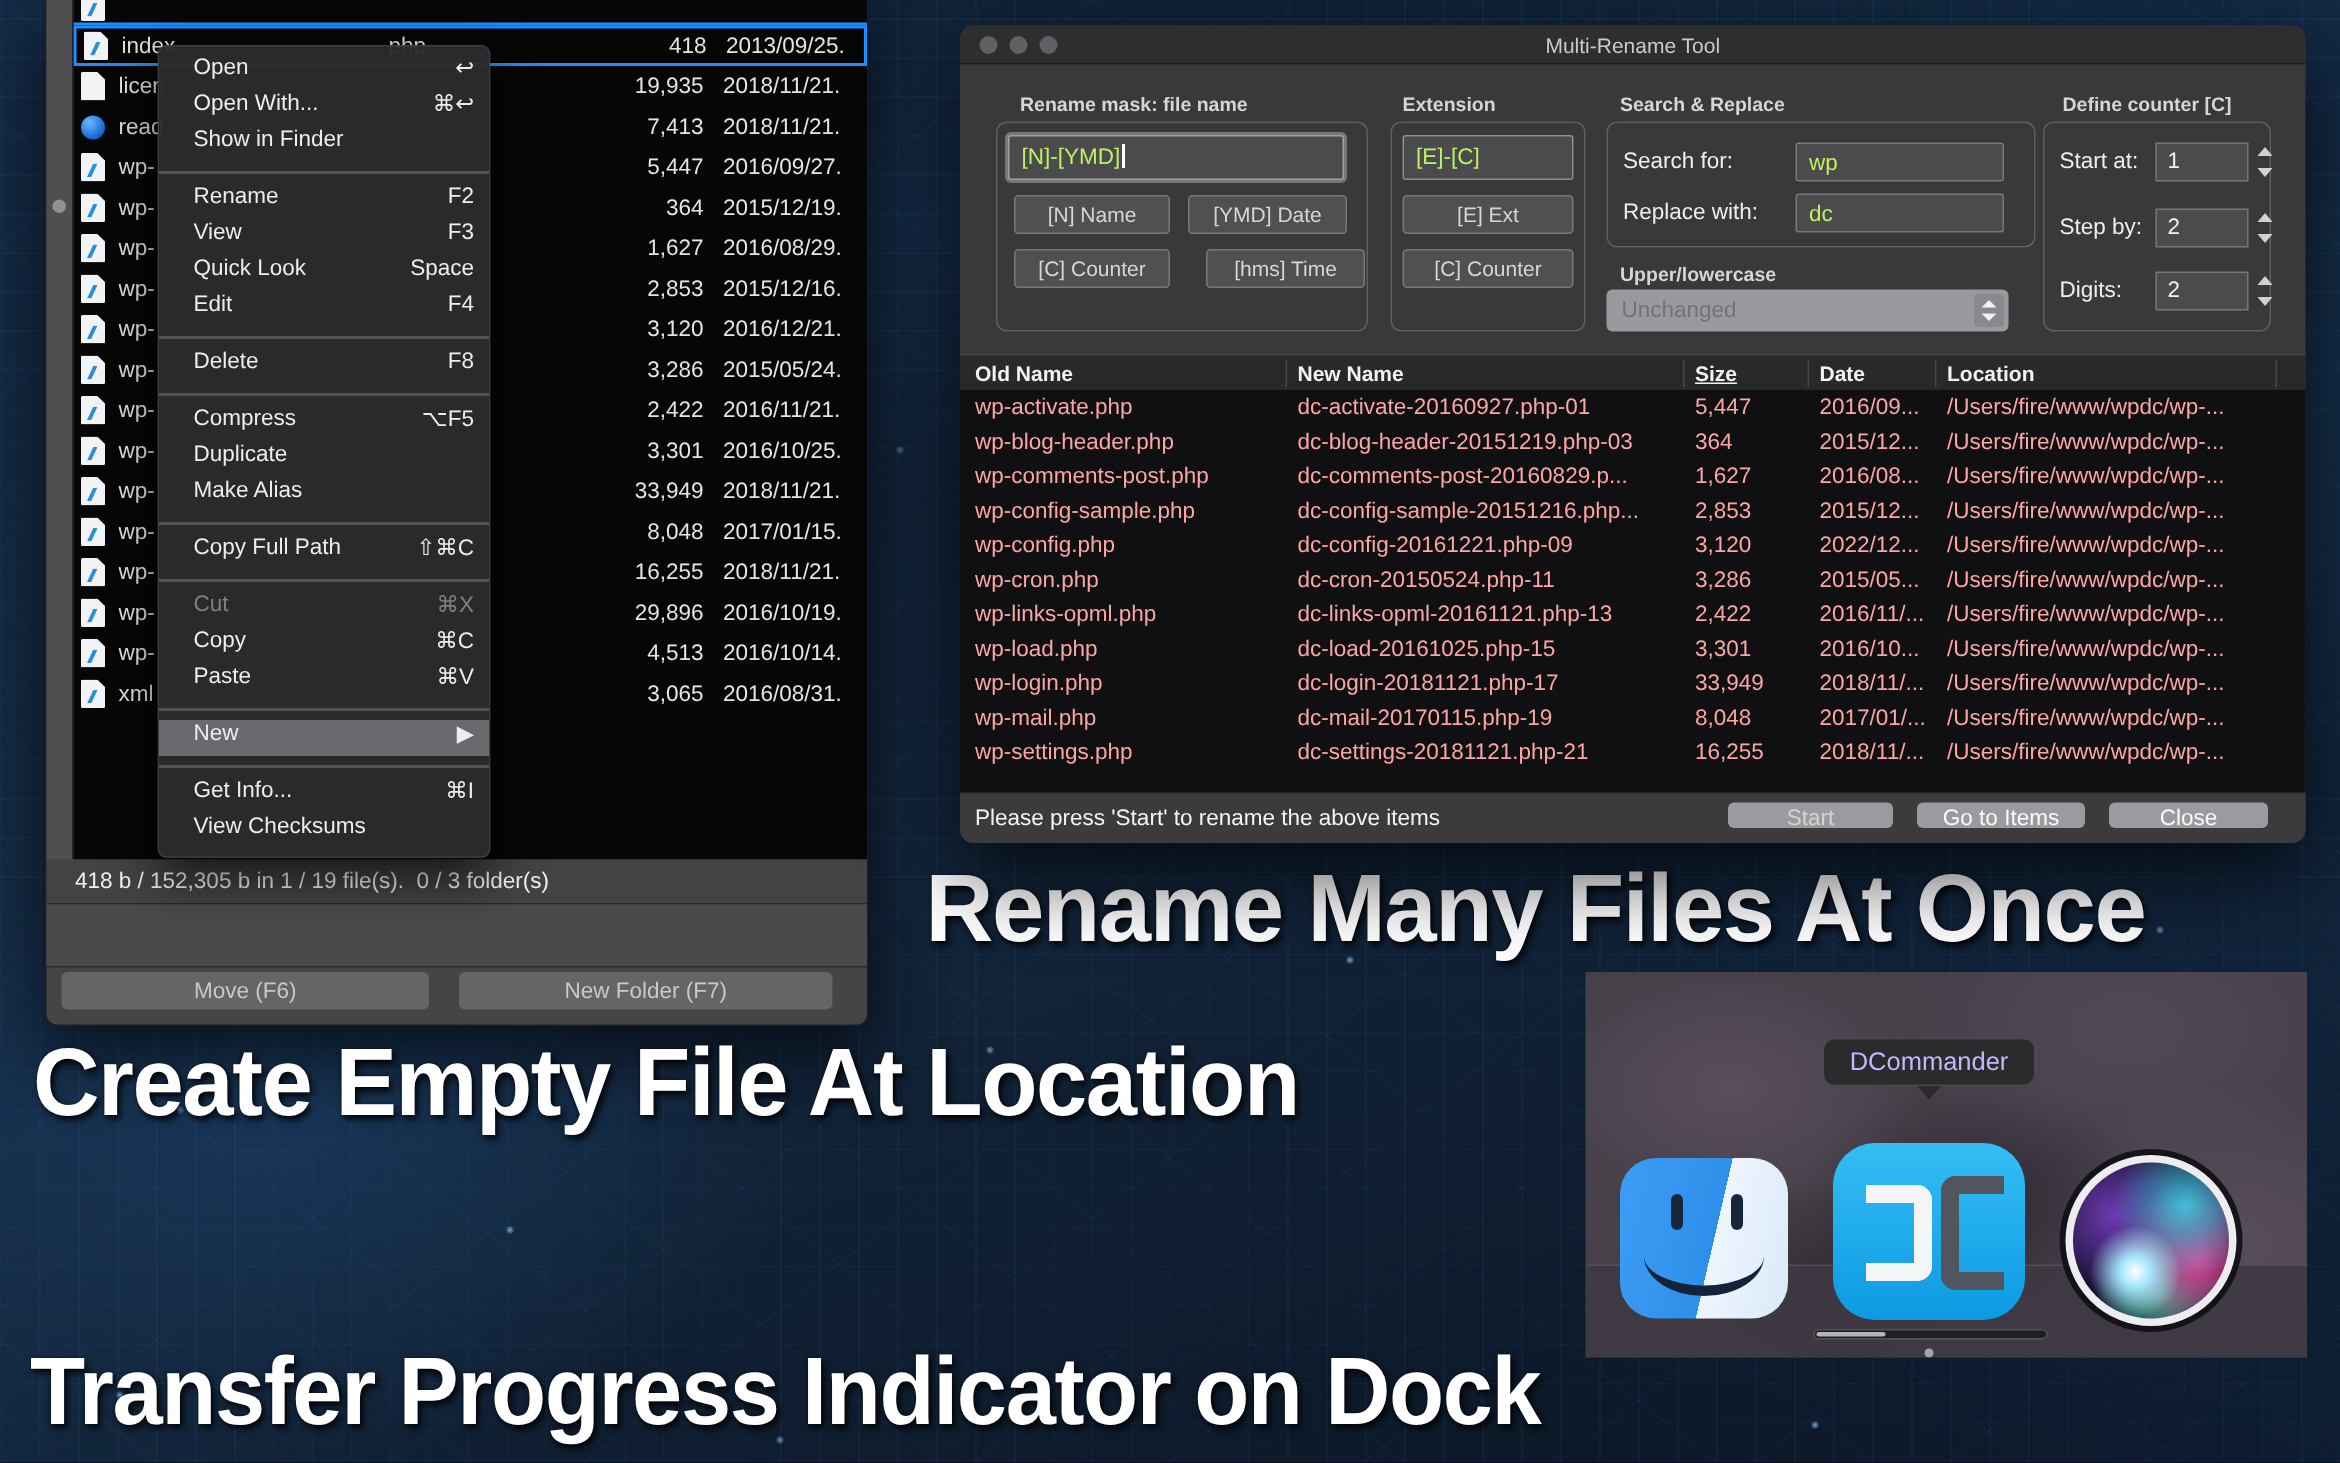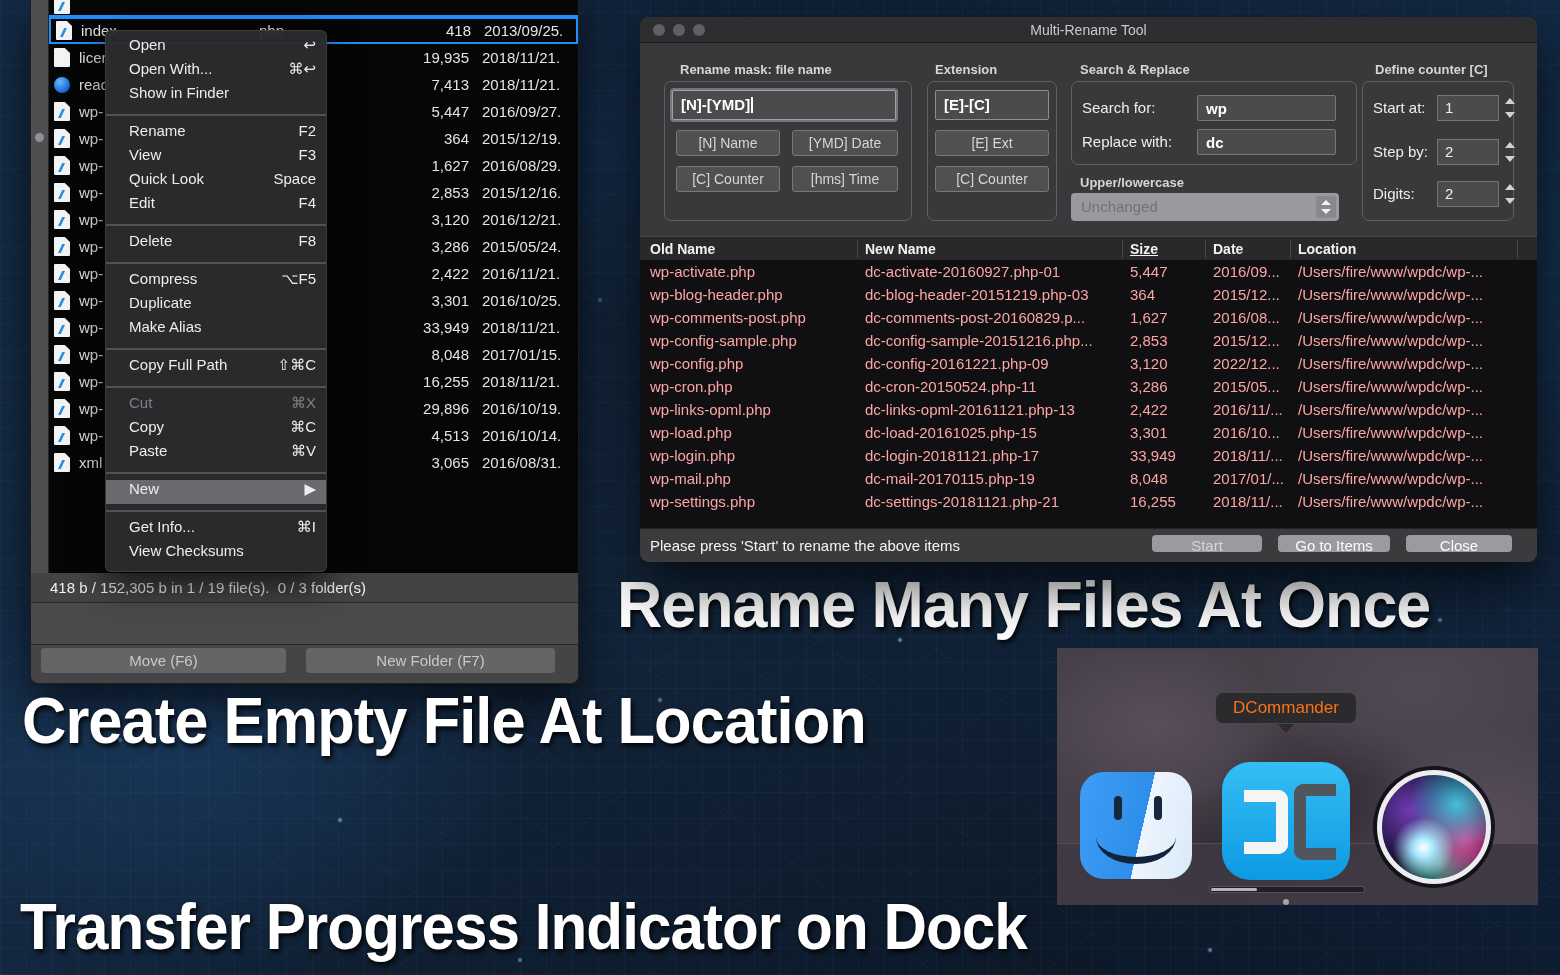--- a/index.html
+++ b/index.html
@@ -82,29 +82,29 @@
   .tl { position:absolute; top:7px; width:12px; height:12px; border-radius:50%; background:#606064; }
   .tl1 { left:13px; } .tl2 { left:33px; } .tl3 { left:53px; }
   .mrt-title { text-align:center; line-height:26px; font-size:14px; color:#cacacc; }
   .grp-label { position:absolute; font-size:13px; font-weight:bold; color:#d6d6d8; }
   .grp { position:absolute; border:1px solid #5f5f61; border-radius:7px; }
   .g-mask { left:24px; top:64px; width:248px; height:140px; }
   .g-ext { left:287px; top:64px; width:130px; height:140px; }
   .g-sr { left:431px; top:64px; width:286px; height:84px; }
   .g-counter { left:722px; top:64px; width:152px; height:140px; }
   .txt-input { position:absolute; background:#4b4b4d; border:1px solid #79797b; border-radius:2px; font-size:15px;
-        color:#ffffff; line-height:26px; padding-left:8px; overflow:hidden; white-space:nowrap;font-weight:bold; }
+        color:#bef264; line-height:26px; padding-left:8px; overflow:hidden; white-space:nowrap; }
   .mask-input { left:32px; top:73px; width:224px; height:30px; line-height:28px; border:1px solid #a2a2a4;
         box-shadow:0 0 0 2px #77777b; }
   .mask-input::after { content:""; display:inline-block; width:2px; height:16px; background:#fff; vertical-align:-3px; margin-left:1px; }
   .ext-input { left:295px; top:73px; width:114px; height:30px; line-height:28px; border:1px solid #8e8e90; }
   .mrt-btn { position:absolute; height:26px; background:#505052; border:1px solid #78787a; border-radius:3px;
         font-size:14px; color:#d6d6d8; text-align:center; line-height:24px; }
   .b-n   { left:36px;  top:113px; width:104px; } .b-ymd { left:152px; top:113px; width:106px; }
-  .b-c   { left:36px;  top:149px; width:104px; } .b-hms { left:152px; top:149px; width:106px; }
+  .b-c   { left:36px;  top:149px; width:104px; } .b-hms { left:164px; top:149px; width:106px; }
   .b-e   { left:295px; top:113px; width:114px; } .b-ec  { left:295px; top:149px; width:114px; }
   .sr-lab { position:absolute; font-size:15px; color:#eeeef0; line-height:26px; }
   .sr-in1 { left:557px; top:78px; width:139px; height:26px; }
   .sr-in2 { left:557px; top:112px; width:139px; height:26px; }
   .case-select { position:absolute; left:431px; top:176px; width:268px; height:28px; background:#9a9a9e; border-radius:4px;
         font-size:15px; color:#737377; line-height:28px; padding-left:10px; }
   .case-stepper { position:absolute; left:676px; top:179px; width:20px; height:22px; background:#89898d; border-radius:3px; }
   .case-stepper::before { content:""; position:absolute; left:5px; top:4px; border:5px solid transparent; border-bottom:5px solid #f2f2f4; border-top:none; }
   .case-stepper::after  { content:""; position:absolute; left:5px; bottom:4px; border:5px solid transparent; border-top:5px solid #f2f2f4; border-bottom:none; }
   .cnt-lab { position:absolute; left:733px; font-size:15px; color:#eeeef0; line-height:26px; }
@@ -142,21 +142,21 @@
   .dock { position:absolute; left:1057px; top:648px; width:481px; height:257px; overflow:hidden; z-index:2; background:
     radial-gradient(180px 120px at 20% 30%, rgba(120,105,125,.35), transparent 70%),
     radial-gradient(220px 140px at 75% 15%, rgba(95,85,105,.4), transparent 70%),
     radial-gradient(160px 110px at 55% 60%, rgba(30,24,36,.55), transparent 75%),
     radial-gradient(200px 150px at 90% 70%, rgba(125,110,130,.3), transparent 70%),
     radial-gradient(140px 90px at 35% 80%, rgba(26,22,32,.5), transparent 75%),
     #474049; }
   .dock-band { position:absolute; left:0; bottom:0; width:100%; height:62px; background:rgba(62,56,66,.9);
         border-top:1px solid rgba(130,120,135,.35); }
   .tooltip { position:absolute; left:158px; top:44px; width:142px; height:32px; background:#2b2b2d;
-        border:1px solid rgba(255,255,255,.14); border-radius:8px; color:#f97316; font-size:17px;
+        border:1px solid rgba(255,255,255,.14); border-radius:8px; color:#c4b5fd; font-size:17px;
         text-align:center; line-height:30px; }
   .tooltip-arrow { position:absolute; left:221px; top:76px; width:0; height:0; border:8px solid transparent;
         border-top:9px solid #2b2b2d; }
   .finder { position:absolute; left:23px; top:124px; width:112px; height:107px; border-radius:24px;
         background:linear-gradient(103deg, #3e9df5 0%, #2e8fea 55%, #eef5fd 55%, #d9e9f9 100%); }
   .f-eye { position:absolute; top:24px; width:8px; height:24px; border-radius:4px; background:#16273c; }
   .f-eye.l { left:34px; } .f-eye.r { left:74px; }
   .f-smile { position:absolute; left:16px; bottom:15px; width:80px; height:30px; border-bottom:7px solid #12233a;
         border-radius:0 0 45px 45px / 0 0 30px 30px; }
   .dcmd { position:absolute; left:165px; top:114px; width:128px; height:118px; border-radius:28px;

